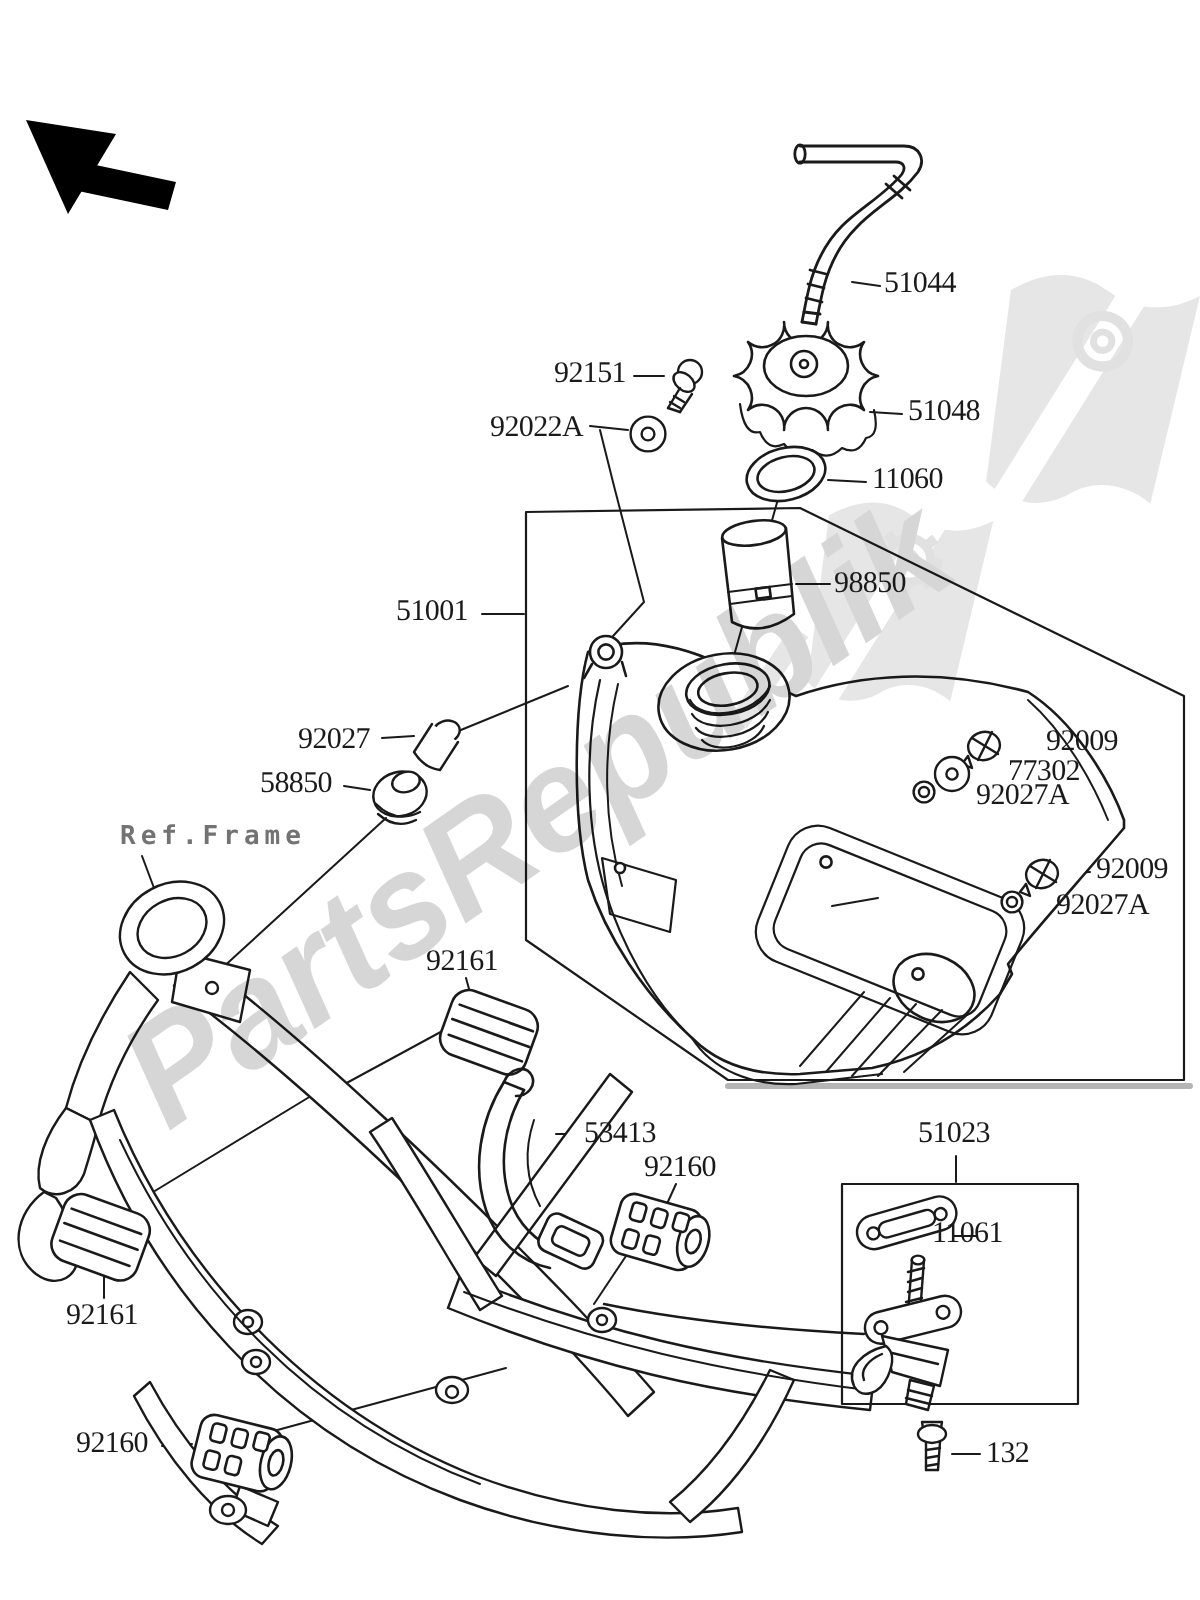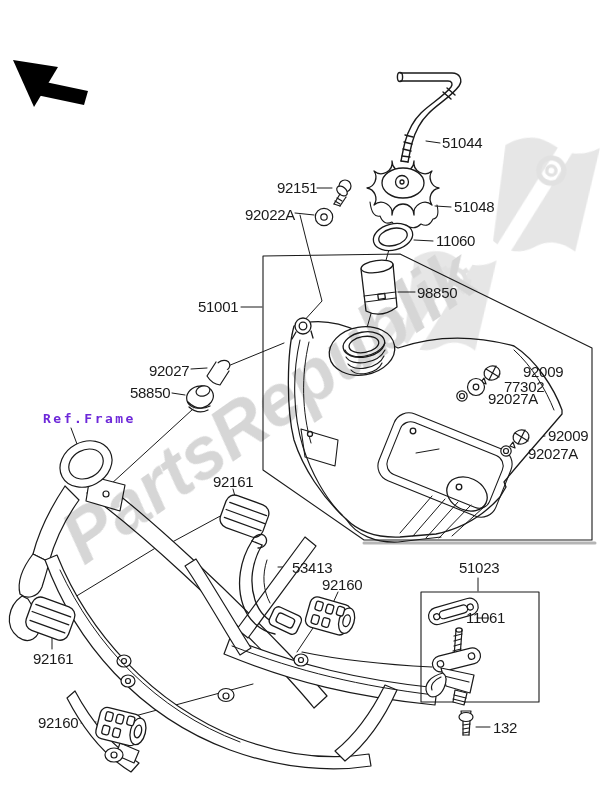--- a/index.html
+++ b/index.html
@@ -1,22 +1,22 @@
 <!DOCTYPE html>
 <html><head>
 <meta charset="utf-8">
 <style>
   html,body{margin:0;padding:0;background:#fff;}
   .stage{position:relative;width:600px;height:800px;background:#ffffff;overflow:hidden;
          font-family:"Liberation Sans",sans-serif;}
   .stage svg{position:absolute;left:0;top:0;}
   .plabel{position:absolute;white-space:nowrap;font-size:15px;line-height:1;
-          color:#1a1a1a;letter-spacing:-0.3px;font-family:Liberation Sans, sans-serif;}
+          color:#1a1a1a;letter-spacing:-0.3px;font-family:Liberation Serif, serif;}
   .reflabel{position:absolute;white-space:nowrap;font-size:13px;line-height:1;font-weight:bold;
-            color:#6d28d9;letter-spacing:2.5px;font-family:"DejaVu Sans Mono",monospace;}
+            color:#737373;letter-spacing:2.5px;font-family:"DejaVu Sans Mono",monospace;margin-left:17px;}
 </style>
 </head>
 <body>
 
 <div class="stage">
 
 <svg width="600" height="800" viewBox="0 0 600 800" stroke-linecap="round" stroke-linejoin="round">
 
   <g fill="none" stroke="#1a1a1a" stroke-width="1.1">
     <line x1="364" y1="543" x2="595" y2="543" stroke="#b5b5b5" stroke-width="3"></line>

